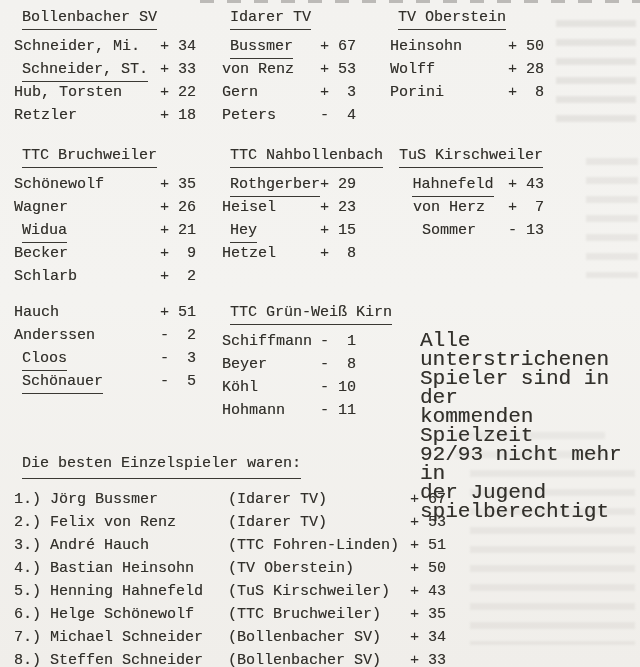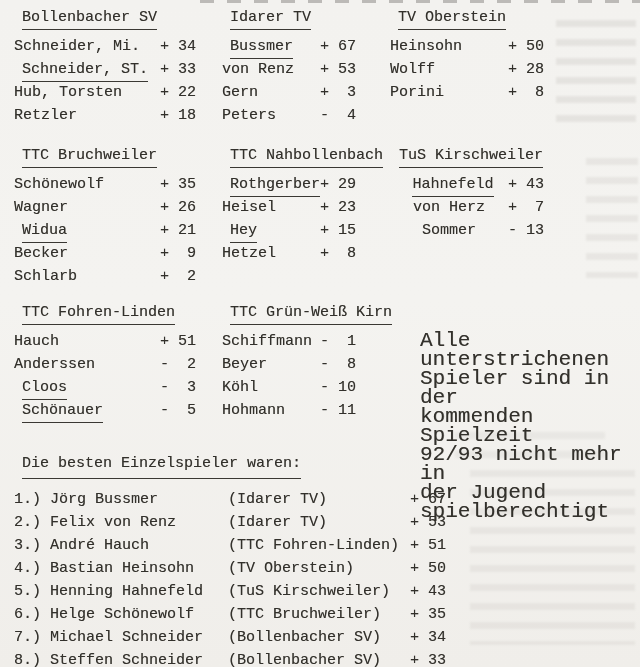--- a/index.html
+++ b/index.html
@@ -144,21 +144,20 @@
   <div class="player-row"><span class="pname-field"><span class="pname u">Hahnefeld</span></span><span class="pval">+ 43</span></div>
 
 
   <div class="player-row"><span class="pname-field"><span class="pname">von Herz</span></span><span class="pval">+  7</span></div>
 
   <div class="player-row"><span class="pname-field"><span class="pname">Sommer</span></span><span class="pval">- 13</span></div>
 </div>
   </div>
 
   <div class="club pos-6 col1">
-    <div class="club-name"><span class="cname u">TTC Fohren-Linden</span></div>
     <div class="players">
   <div class="player-row"><span class="pname-field"><span class="pname">Hauch</span></span><span class="pval">+ 51</span></div>
 
   <div class="player-row"><span class="pname-field"><span class="pname">Anderssen</span></span><span class="pval">-  2</span></div>
 
   <div class="player-row"><span class="pname-field"><span class="pname u">Cloos</span></span><span class="pval">-  3</span></div>
 
   <div class="player-row"><span class="pname-field"><span class="pname u">Schönauer</span></span><span class="pval">-  5</span></div>
 </div>
   </div>

